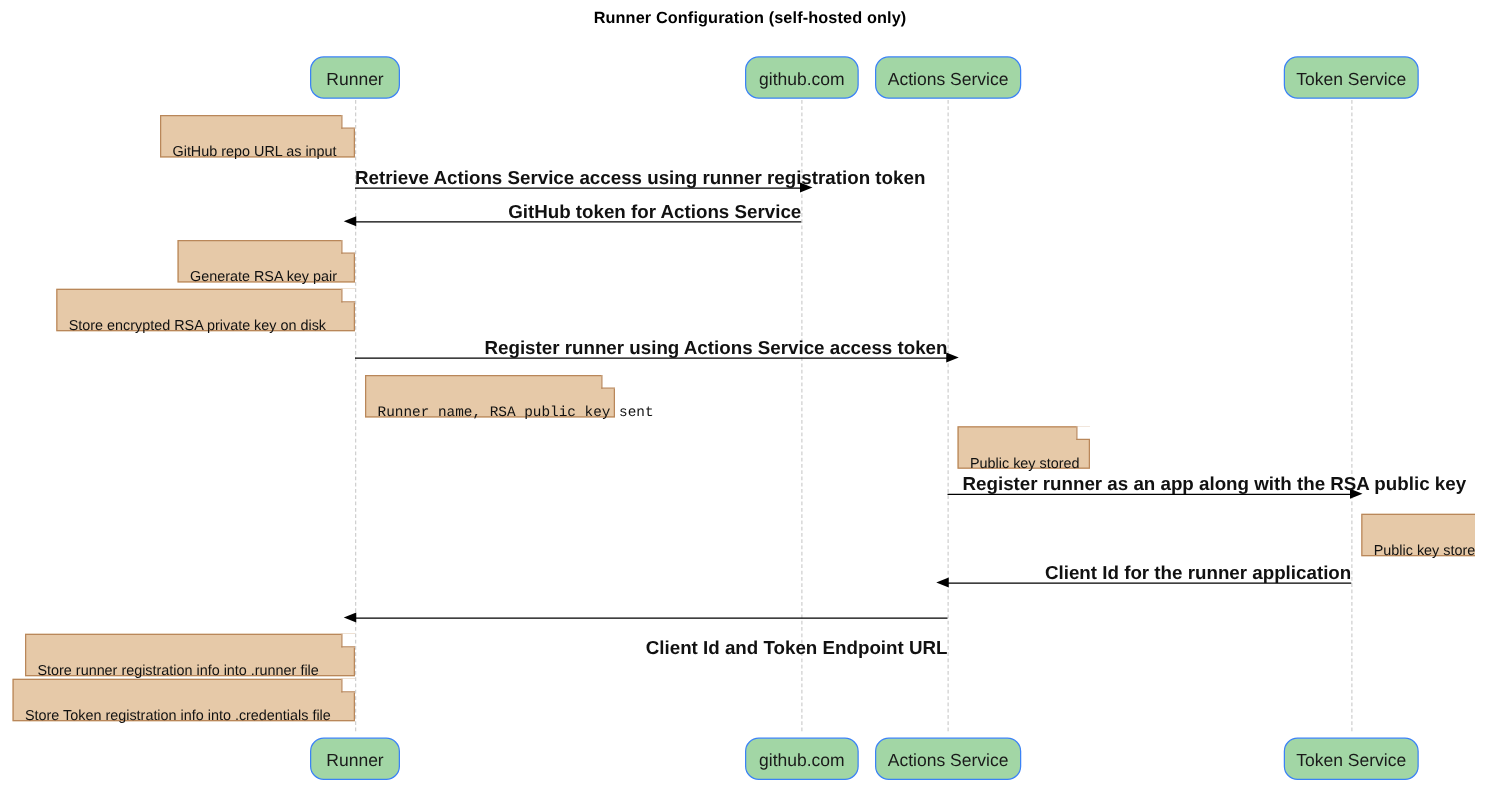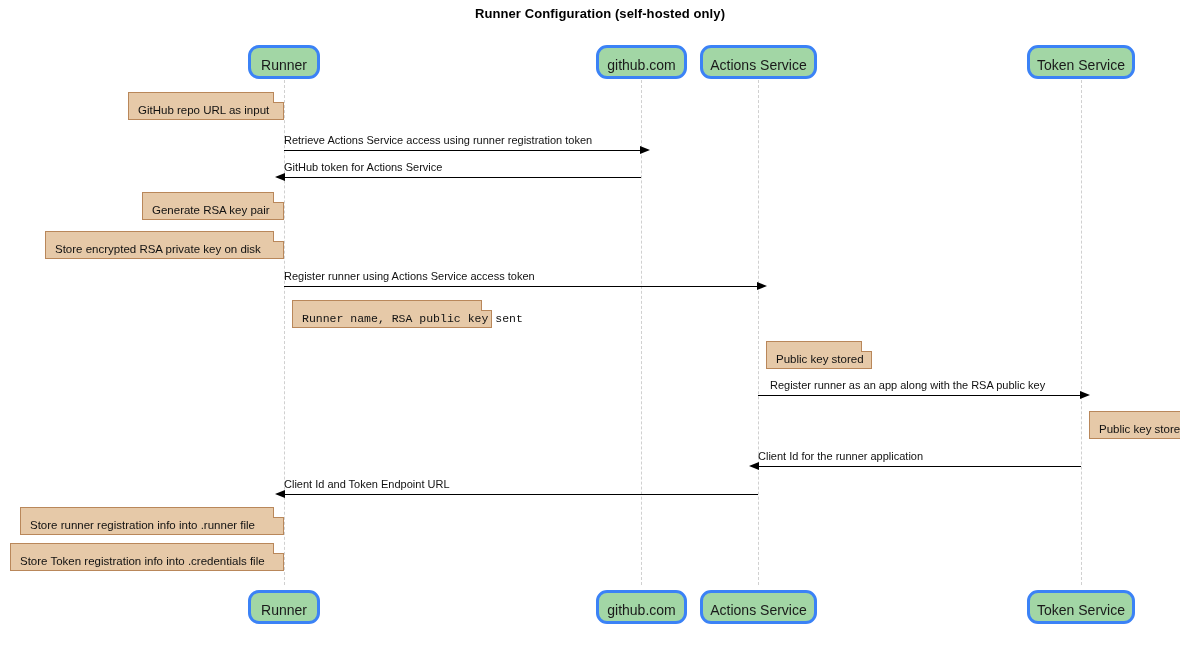--- a/index.html
+++ b/index.html
@@ -34,42 +34,42 @@
     position: absolute;
     top: 80px;
     width: 0px;
     height: 505px;
     border-left: 1px dashed #d0d0d0;
   }
   
   .participant {
     position: absolute;
     background: #a2d6a5;
-    border: 3px solid #3b82f6;
+    border: 1px solid #3b82f6;
     border-radius: 11px;
     height: 34px;
     line-height: 34px;
     text-align: center;
     font-size: 14px;
     color: #1a1a1a;
     white-space: nowrap;
     box-sizing: border-box;
   }
   
   .note {
     position: absolute;
     background: #e6c9a8;
     border: 1px solid #b9875a;
     box-sizing: border-box;
     font-size: 11.5px;
     color: #111;
     white-space: nowrap;
     height: 28px;
     line-height: 27px;
-    padding: 4px 9px;
+    padding: 16px 9px;
   }
   .note .fold {
     position: absolute;
     top: -1px;
     right: -1px;
     width: 10px;
     height: 10px;
     background: #ffffff;
     border-left: 1px solid #b9875a;
     border-bottom: 1px solid #b9875a;
@@ -91,25 +91,26 @@
   .msg.right .head {
     right: -9px;
     border-left: 10px solid #000000;
   }
   .msg.left .head {
     left: -9px;
     border-right: 10px solid #000000;
   }
   .msg-label {
     position: absolute;
-    font-size: 11px;
+    font-size: 15px;
     color: #111;
     white-space: nowrap;
-    text-align: left;
+    text-align: right;
     transform: translateY(-16px);
+    font-weight: bold;
   }
 </style>
 </head>
 <body>
 
 <div id="canvas">
 
   <div class="title">Runner Configuration (self-hosted only)</div>
 
   <div id="lifelines-layer">
@@ -134,21 +135,21 @@
       <div class="msg right" style="left: 758px; top: 395px; width: 323px;">
         <span class="head"></span>
         <span class="msg-label" style="left: 12px; width: 323px;">Register runner as an app along with the RSA public key</span>
       </div>
       <div class="msg left" style="left: 758px; top: 466px; width: 323px;">
         <span class="head"></span>
         <span class="msg-label" style="left: 0px; width: 323px;">Client Id for the runner application</span>
       </div>
       <div class="msg left" style="left: 284px; top: 494px; width: 474px;">
         <span class="head"></span>
-        <span class="msg-label" style="left: 0px; width: 474px;">Client Id and Token Endpoint URL</span>
+        <span class="msg-label" style="left: 0px; width: 474px; margin-top: 32px;">Client Id and Token Endpoint URL</span>
       </div>
     </div>
   <div id="notes-layer">
       <div class="note" style="left: 128px; top: 92px; width: 156px;"><span>GitHub repo URL as input</span><span class="fold"></span></div>
       <div class="note" style="left: 142px; top: 192px; width: 142px;"><span>Generate RSA key pair</span><span class="fold"></span></div>
       <div class="note" style="left: 45px; top: 231px; width: 239px;"><span>Store encrypted RSA private key on disk</span><span class="fold"></span></div>
       <div class="note" style="left: 292px; top: 300px; width: 200px; font-family: Liberation Mono, monospace;"><span>Runner name, RSA public key sent</span><span class="fold"></span></div>
       <div class="note" style="left: 766px; top: 341px; width: 106px;"><span>Public key stored</span><span class="fold"></span></div>
       <div class="note" style="left: 1089px; top: 411px; width: 106px;"><span>Public key stored</span><span class="fold"></span></div>
       <div class="note" style="left: 20px; top: 507px; width: 264px;"><span>Store runner registration info into .runner file</span><span class="fold"></span></div>

